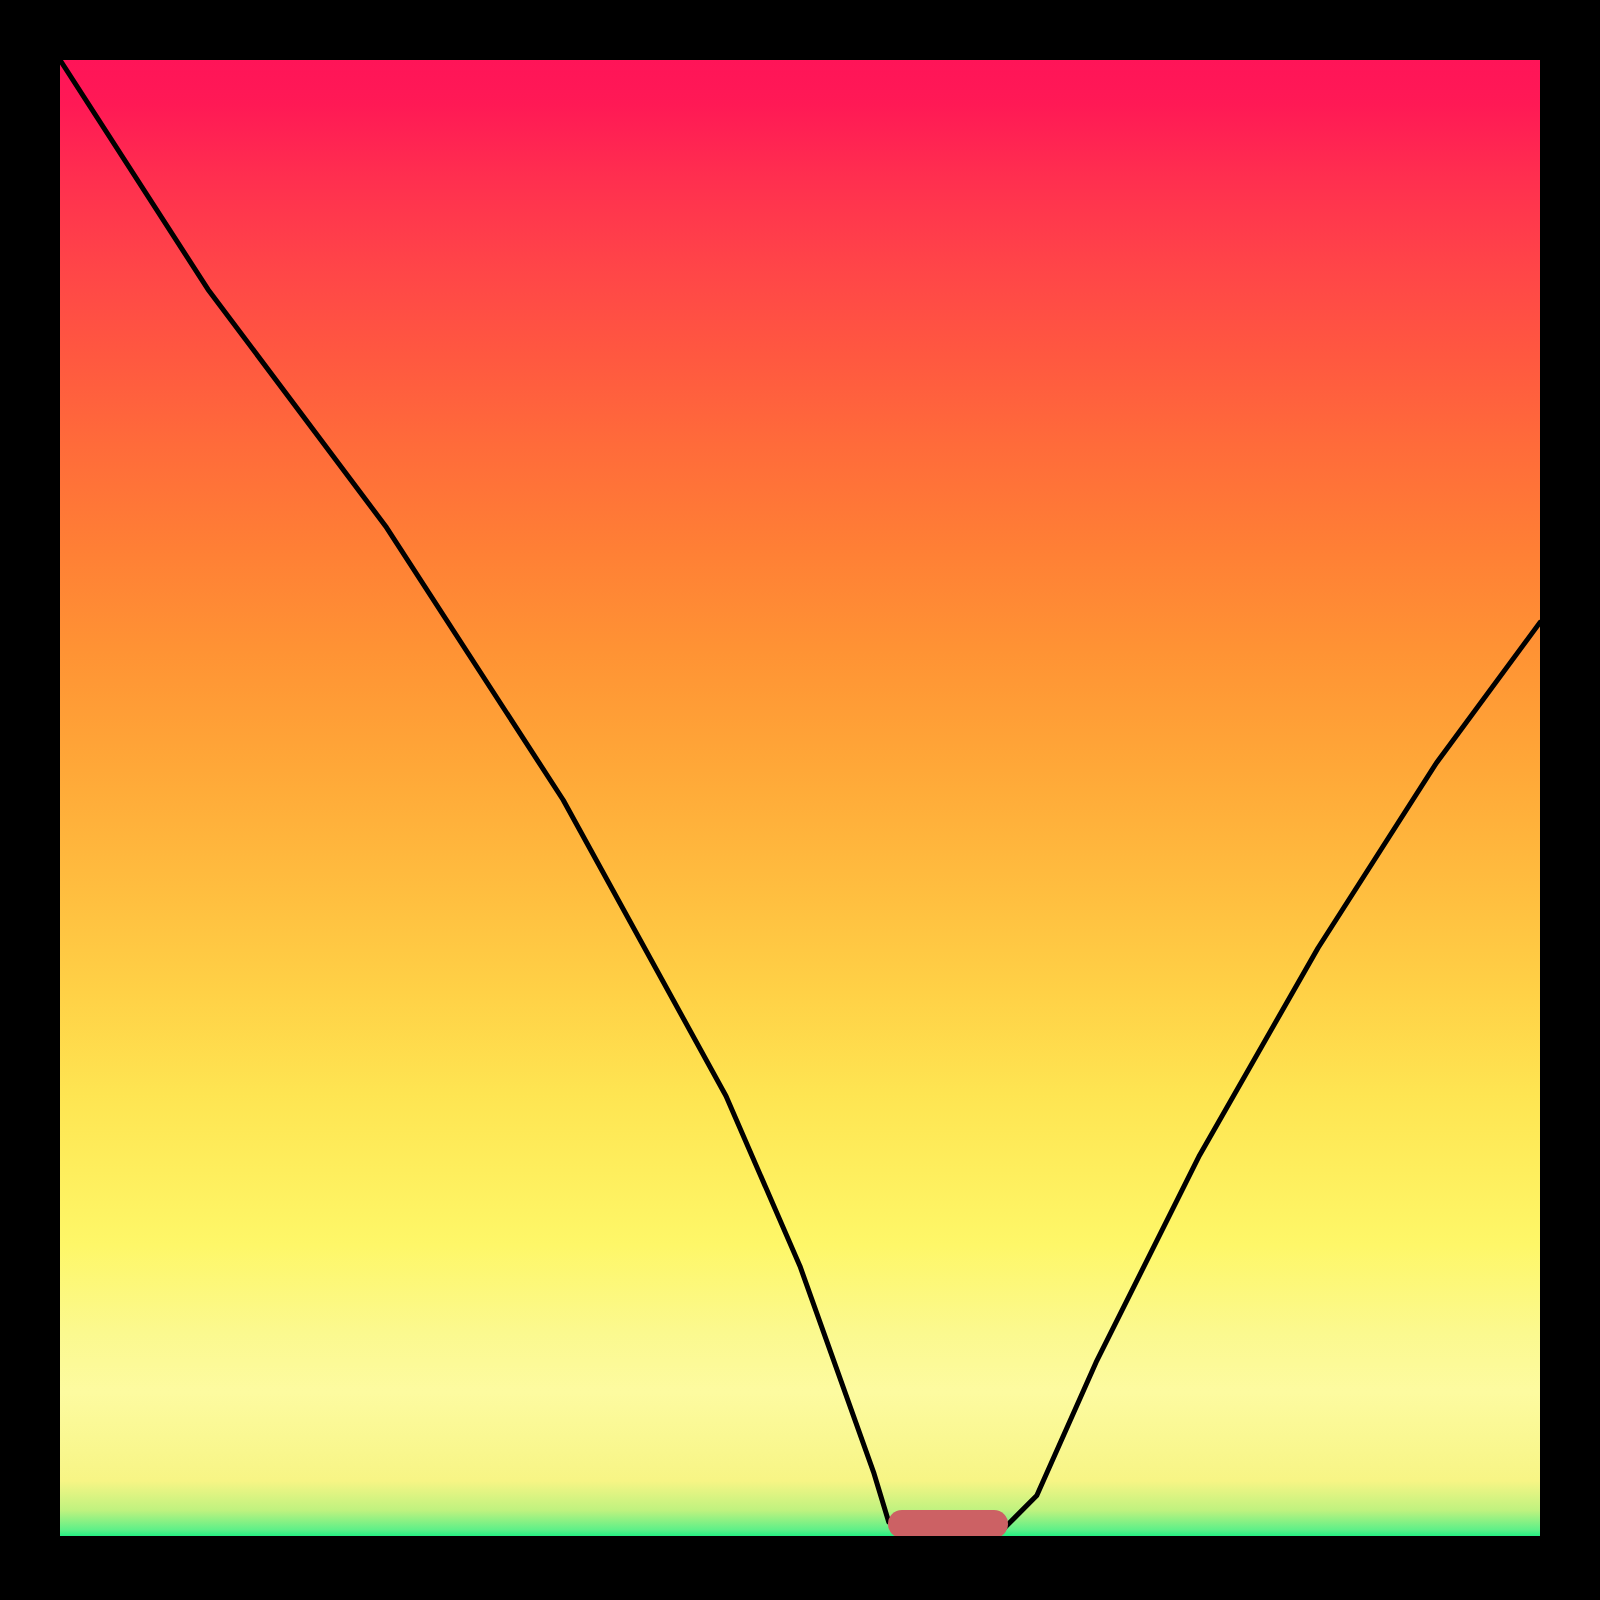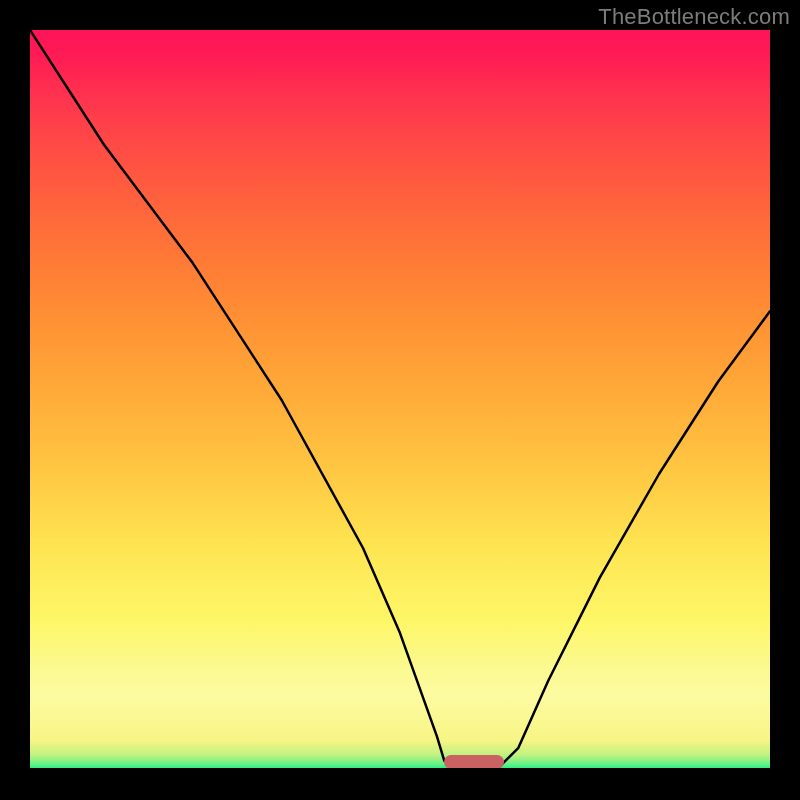--- a/index.html
+++ b/index.html
@@ -76,21 +76,20 @@
     bottom: 0;
     width: 740px;
     height: 2px;
     background: #000;
   }
 </style>
 </head>
 <body>
 
 <div class="frame">
-  <div class="watermark">TheBottleneck.com</div>
 
   <div class="plot">
     <svg class="curve" viewBox="0 0 740 740" preserveAspectRatio="none">
       <path fill="none" stroke="#000" stroke-width="2.5" stroke-linejoin="round" stroke-linecap="round" d="M 0 0 L 74.0 114.7 L 162.8 233.1 L 251.6 370.0 L 333.0 518.0 L 370.0 603.1 L 407.0 706.7 L 414.4 731.1 L 444.0 740.0 L 466.2 740.0 L 488.4 717.8 L 518.0 651.2 L 569.8 547.6 L 629.0 444.0 L 688.2 351.5 L 740.0 281.2"></path>
     </svg>
 
     <div class="pink-bar" style="left:414.4px; width:59.2px; bottom:1px;"></div>
 
     <div class="baseline"></div>
   </div>

